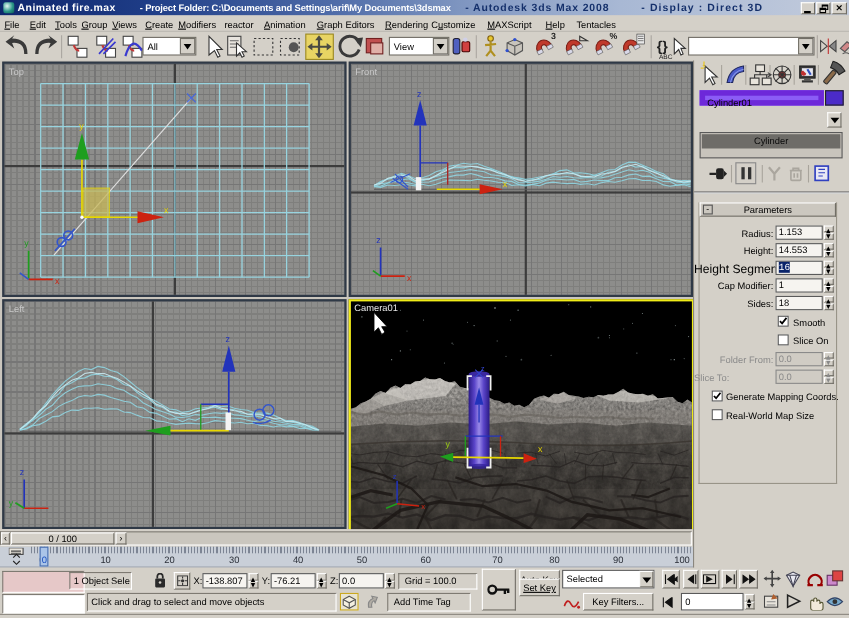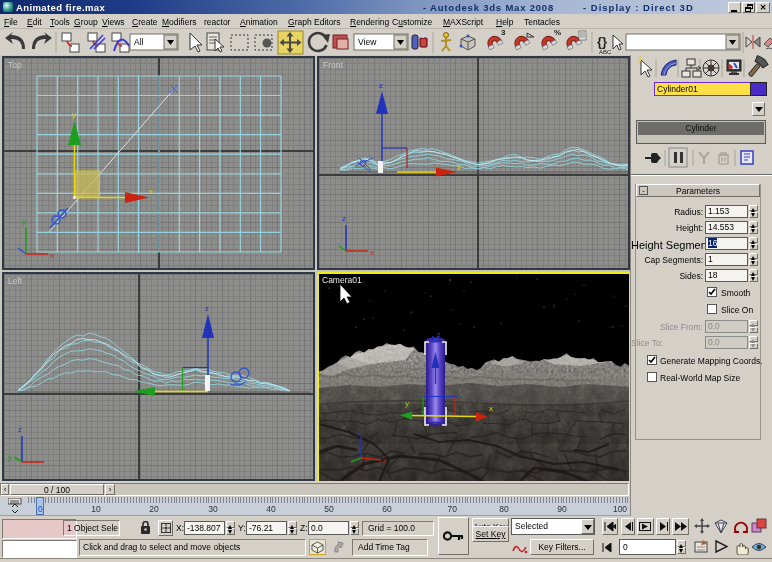--- a/index.html
+++ b/index.html
@@ -5,20 +5,21 @@
 #app{position:relative;width:772px;height:562px;background:#d4d0c8;font-size:8.5px;color:#000;}
 .abs{position:absolute;}
 .sunken{border-top:1px solid #7e7a72;border-left:1px solid #7e7a72;border-bottom:1px solid #fff;border-right:1px solid #fff;}
 .raised{border-top:1px solid #fff;border-left:1px solid #fff;border-bottom:1px solid #716e66;border-right:1px solid #716e66;background:#d4d0c8;}
 u{text-decoration:underline;}
 </style></head><body>
 <div id="app">
 <div class="abs" style="left:0;top:0;width:772px;height:14px;background:linear-gradient(90deg,#0f276d 0%,#1e3c86 17%,#4e6ba8 39%,#7e95c0 54%,#a8b8d4 73%,#c2cbdc 100%);">
  <div class="abs" style="left:3px;top:2px;width:10px;height:10px;border-radius:2px;background:radial-gradient(circle at 35% 35%,#e8f8f4,#2a9688 55%,#0c5850);"></div>
  <div class="abs" style="left:16px;top:2px;font-size:9.5px;font-weight:bold;color:#fff;white-space:pre;letter-spacing:0.4px;">Animated fire.max</div>
+ <div class="abs" style="left:127px;top:2px;font-size:8.5px;font-weight:bold;color:#fff;white-space:pre;letter-spacing:-0.12px;">- Project Folder: C:\Documents and Settings\arif\My Documents\3dsmax</div>
  <div class="abs" style="left:423px;top:2px;font-size:9.5px;font-weight:bold;color:#15306b;white-space:pre;letter-spacing:0.8px;">- Autodesk 3ds Max 2008</div>
  <div class="abs" style="left:583px;top:2px;font-size:9.5px;font-weight:bold;color:#15306b;white-space:pre;letter-spacing:1px;">- Display : Direct 3D</div>
  <div class="abs raised" style="left:728px;top:2px;width:13px;height:11px;">
         <div class="abs" style="left:2px;top:7px;width:6px;height:2px;background:#000;"></div>
       </div>
  <div class="abs raised" style="left:742px;top:2px;width:13px;height:11px;">
    <div class="abs" style="left:4px;top:1px;width:6px;height:5px;border:1px solid #000;border-top-width:2px;"></div>
    <div class="abs" style="left:2px;top:4px;width:6px;height:5px;border:1px solid #000;border-top-width:2px;background:#d4d0c8;"></div>
       </div>
  <div class="abs raised" style="left:756px;top:2px;width:14px;height:11px;text-align:center;font-size:8px;font-weight:bold;line-height:10px;">✕</div>
@@ -513,21 +514,21 @@
         <rect x="98" y="7" width="10" height="7" fill="#e8e8f0"></rect>
         <path d="M99,9 a2.5,2.5 0 1 0 3,3" fill="#c03030"></path>
         <path d="M103,8 l3,5" stroke="#3050c0" stroke-width="2"></path>
         <rect x="100" y="16" width="6" height="2" fill="#555"></rect>
         <rect x="98" y="18" width="10" height="2" fill="#333"></rect>
         <g transform="translate(126,12) rotate(40)">
           <rect x="-2" y="-3" width="4" height="14" rx="1" fill="#8a6a4a" stroke="#333"></rect>
           <path d="M-7,-9 q7,-3 14,0 l-2,6 q-5,-2 -10,0 Z" fill="#555" stroke="#222"></path>
         </g>
       </svg>
-      <div class="abs" style="left:23px;top:27px;width:113px;height:14px;background:#fde047;border:1px solid #6d28d9;font-size:8.5px;padding-left:2px;line-height:12px;">Cylinder01</div>
+      <div class="abs" style="left:5px;top:27px;width:113px;height:14px;background:#8b5cf6;border:5px solid #6d28d9;font-size:8.5px;padding-left:2px;line-height:12px;">Cylinder01</div>
       <div class="abs" style="left:119px;top:27px;width:17px;height:14px;background:#4b2bc8;border:1px solid #222;"></div>
       <div class="abs raised" style="left:121px;top:47px;width:13px;height:14px;"></div>
       <div class="abs" style="left:124px;top:52px;width:0;height:0;border:4px solid transparent;border-top:5px solid #000;"></div>
       <div class="abs" style="left:5px;top:65px;width:130px;height:24px;background:#c8c4bc;border:1px solid #5a5a5a;">
         <div class="abs" style="left:1px;top:1px;width:126px;height:13px;background:#6e6c68;font-size:8.5px;text-align:center;line-height:13px;color:#0a0a0a;">Cylinder</div>
       </div>
       <svg class="abs" style="left:0;top:92px" width="142" height="22" viewBox="0 0 142 22">
         <g transform="translate(14,4)">
           <path d="M0,7 L6,7" stroke="#222" stroke-width="2"></path>
           <rect x="6" y="2" width="7" height="10" rx="2" fill="#222"></rect>
@@ -559,45 +560,45 @@
       <div class="abs raised" style="left:118px;top:157px;width:9px;height:6px;"></div>
       <div class="abs" style="left:120px;top:151px;width:0;height:0;border:2.5px solid transparent;border-bottom:4px solid #000;"></div>
       <div class="abs" style="left:120px;top:158px;width:0;height:0;border:2.5px solid transparent;border-top:4px solid #000;"></div>
       <div class="abs" style="left:0px;top:168px;width:72px;text-align:right;font-size:8.5px;white-space:nowrap;">Height:</div>
       <div class="abs" style="left:74px;top:166px;width:43px;height:13px;background:#f6f4f0;border:1px solid #5a5a5a;font-size:8.5px;line-height:11px;padding-left:2px;">14.553</div>
       <div class="abs raised" style="left:118px;top:166px;width:9px;height:6px;"></div>
       <div class="abs raised" style="left:118px;top:173px;width:9px;height:6px;"></div>
       <div class="abs" style="left:120px;top:167px;width:0;height:0;border:2.5px solid transparent;border-bottom:4px solid #000;"></div>
       <div class="abs" style="left:120px;top:174px;width:0;height:0;border:2.5px solid transparent;border-top:4px solid #000;"></div>
       <div class="abs" style="left:0px;top:184px;width:72px;text-align:right;font-size:11px;white-space:nowrap;">Height Segments:</div>
-      <div class="abs" style="left:74px;top:182px;width:43px;height:13px;background:#f6f4f0;border:1px solid #5a5a5a;font-size:8.5px;line-height:11px;padding-left:2px;"><span style="background:#0a246a;color:#fff;">16</span></div>
+      <div class="abs" style="left:74px;top:182px;width:43px;height:13px;background:#f6f4f0;border:1px solid #5a5a5a;font-size:8.5px;line-height:11px;padding-left:2px;font-family:Liberation Mono, monospace;"><span style="background:#0a246a;color:#fff;">16</span></div>
       <div class="abs raised" style="left:118px;top:182px;width:9px;height:6px;"></div>
       <div class="abs raised" style="left:118px;top:189px;width:9px;height:6px;"></div>
       <div class="abs" style="left:120px;top:183px;width:0;height:0;border:2.5px solid transparent;border-bottom:4px solid #000;"></div>
       <div class="abs" style="left:120px;top:190px;width:0;height:0;border:2.5px solid transparent;border-top:4px solid #000;"></div>
-      <div class="abs" style="left:0px;top:200px;width:72px;text-align:right;font-size:8.5px;white-space:nowrap;">Cap Segments:</div>
+      <div class="abs" style="left:0px;top:200px;width:72px;text-align:right;font-size:8.5px;white-space:nowrap;">Cap Modifier:</div>
       <div class="abs" style="left:74px;top:198px;width:43px;height:13px;background:#f6f4f0;border:1px solid #5a5a5a;font-size:8.5px;line-height:11px;padding-left:2px;">1</div>
       <div class="abs raised" style="left:118px;top:198px;width:9px;height:6px;"></div>
       <div class="abs raised" style="left:118px;top:205px;width:9px;height:6px;"></div>
       <div class="abs" style="left:120px;top:199px;width:0;height:0;border:2.5px solid transparent;border-bottom:4px solid #000;"></div>
       <div class="abs" style="left:120px;top:206px;width:0;height:0;border:2.5px solid transparent;border-top:4px solid #000;"></div>
       <div class="abs" style="left:0px;top:216px;width:72px;text-align:right;font-size:8.5px;white-space:nowrap;">Sides:</div>
       <div class="abs" style="left:74px;top:214px;width:43px;height:13px;background:#f6f4f0;border:1px solid #5a5a5a;font-size:8.5px;line-height:11px;padding-left:2px;">18</div>
       <div class="abs raised" style="left:118px;top:214px;width:9px;height:6px;"></div>
       <div class="abs raised" style="left:118px;top:221px;width:9px;height:6px;"></div>
       <div class="abs" style="left:120px;top:215px;width:0;height:0;border:2.5px solid transparent;border-bottom:4px solid #000;"></div>
       <div class="abs" style="left:120px;top:222px;width:0;height:0;border:2.5px solid transparent;border-top:4px solid #000;"></div>
       <div class="abs" style="left:76px;top:232px;width:10px;height:10px;background:#fff;border:1px solid #555;"></div>
       <svg class="abs" style="left:77px;top:233px" width="8" height="8">
         <path d="M1,4 L3,6 L7,1" stroke="#000" stroke-width="1.6" fill="none"></path>
       </svg>
       <div class="abs" style="left:90px;top:233px;font-size:8.5px;">Smooth</div>
       <div class="abs" style="left:76px;top:249px;width:10px;height:10px;background:#fff;border:1px solid #555;"></div>
       <div class="abs" style="left:90px;top:250px;font-size:8.5px;">Slice On</div>
-      <div class="abs" style="left:0px;top:267px;width:72px;text-align:right;font-size:8.5px;color:#8a8a8a;">Slice From:</div>
+      <div class="abs" style="left:0px;top:267px;width:72px;text-align:right;font-size:8.5px;color:#8a8a8a;">Folder From:</div>
       <div class="abs" style="left:74px;top:265px;width:43px;height:13px;background:#d0ccc4;border:1px solid #8a8a8a;font-size:8.5px;line-height:11px;padding-left:2px;color:#8a8a8a;">0.0</div>
       <div class="abs raised" style="left:118px;top:265px;width:9px;height:6px;"></div>
       <div class="abs raised" style="left:118px;top:272px;width:9px;height:6px;"></div>
       <div class="abs" style="left:120px;top:266px;width:0;height:0;border:2.5px solid transparent;border-bottom:4px solid #8a8a8a;"></div>
       <div class="abs" style="left:120px;top:273px;width:0;height:0;border:2.5px solid transparent;border-top:4px solid #8a8a8a;"></div>
       <div class="abs" style="left:0px;top:283px;width:72px;font-size:8.5px;color:#8a8a8a;">Slice To:</div>
       <div class="abs" style="left:74px;top:281px;width:43px;height:13px;background:#d0ccc4;border:1px solid #8a8a8a;font-size:8.5px;line-height:11px;padding-left:2px;color:#8a8a8a;">0.0</div>
       <div class="abs raised" style="left:118px;top:281px;width:9px;height:6px;"></div>
       <div class="abs raised" style="left:118px;top:288px;width:9px;height:6px;"></div>
       <div class="abs" style="left:120px;top:282px;width:0;height:0;border:2.5px solid transparent;border-bottom:4px solid #8a8a8a;"></div>

